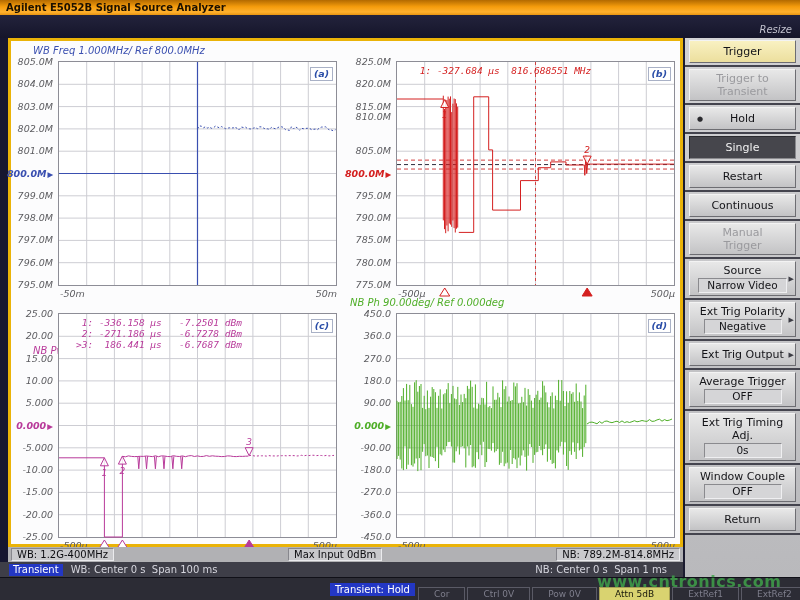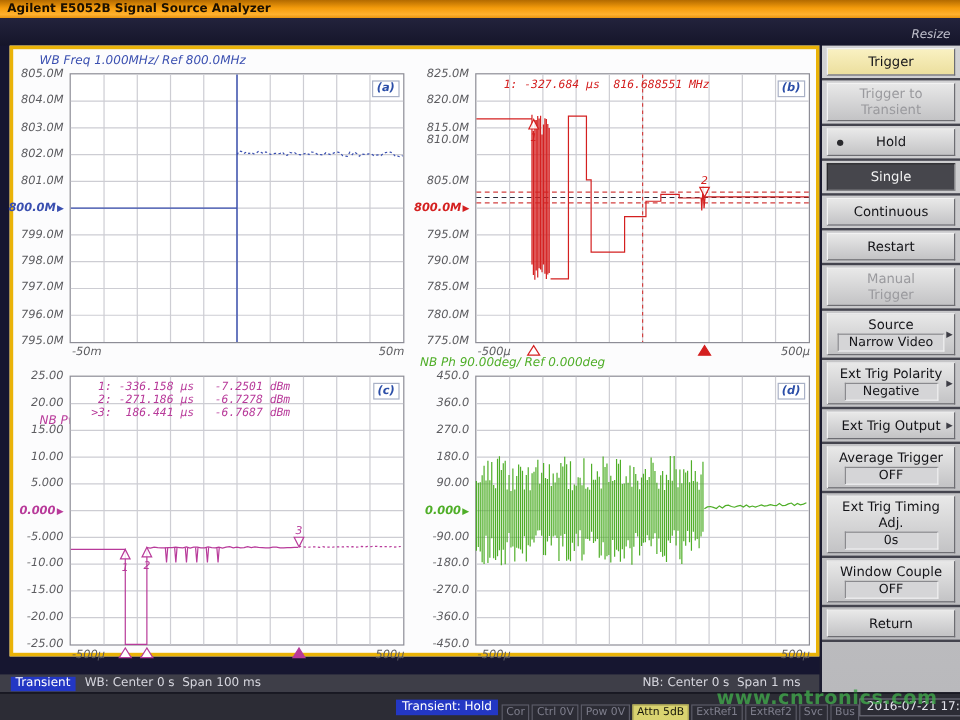--- a/index.html
+++ b/index.html
@@ -47,21 +47,21 @@
     background:#3e3e48; display:flex; align-items:center; }
   .badge { margin-left:9px; background:#2337c4; color:#fff; font-size:10px;
     padding:0 4px; line-height:12px; }
   .sptext { color:#d6d6de; font-size:10px; margin-left:8px; white-space:pre; }
   .sptext.nb { margin-left:auto; margin-right:16px; }
   .statusbar { position:absolute; left:0; top:577px; width:800px; height:23px;
     background:#2c2c35; border-top:1px solid #101018; display:flex; align-items:center;
     padding-left:330px; }
   .mode { background:#2337c4; color:#fff; font-size:10px; padding:1px 5px; white-space:nowrap; }
   .sbitems { display:flex; align-items:center; gap:2px; margin-left:3px; }
-  .sbitem { border:1px solid #5a5a66; color:#7e7e8c; font-size:9px; padding:1px 3px;
+  .sbitem { border:1px solid #5a5a66; color:#7e7e8c; font-size:9px; padding:1px 15px;
     white-space:nowrap;margin-top:10px; }
   .sbitem.on { background:#d9d370; color:#17170a; border-color:#a8a254; }
   .datebox { margin-left:auto; margin-right:3px; border:1px solid #70707c;
     color:#e2e2ea; font-size:10px; padding:1px 5px; white-space:nowrap; }
 
   
   .softkeys { position:absolute; left:683px; top:38px; width:117px; height:539px;
     background:linear-gradient(to bottom,#d2d2d4,#b9b9bc); border-left:2px solid #1c1c30; }
   .skwrap { border-bottom:2px solid #44444e; padding:2px 4px; }
   .skbtn { position:relative; min-height:23px; display:flex; flex-direction:column;
@@ -279,20 +279,25 @@
         <div class="ytick" style="top: 146.8px;"><span>-90.00</span></div>
         <div class="ytick" style="top: 169.1px;"><span>-180.0</span></div>
         <div class="ytick" style="top: 191.4px;"><span>-270.0</span></div>
         <div class="ytick" style="top: 213.7px;"><span>-360.0</span></div>
         <div class="ytick" style="top: 236px;"><span>-450.0</span></div>
         <div class="xlab l">-500µ</div>
         <div class="xlab r">500µ</div>
       </div>
   </div>
 
+  <div class="freqbar">
+    <span class="fbox">WB: 1.2G-400MHz</span>
+    <span class="fbox">Max Input 0dBm</span>
+    <span class="fbox">NB: 789.2M-814.8MHz</span>
+  </div>
 
   <div class="spanbar">
     <span class="badge">Transient</span>
     <span class="sptext">WB: Center 0 s  Span 100 ms</span>
     <span class="sptext nb">NB: Center 0 s  Span 1 ms</span>
   </div>
 
   <div class="softkeys">
     <div class="skwrap">
       <div class="skbtn menu">Trigger</div>
@@ -310,26 +315,26 @@
             <span class="skbullet">●</span>
           </div>
         </div>
         <div class="skwrap">
           <div class="skbtn active">
             <div>Single</div>
           </div>
         </div>
         <div class="skwrap">
           <div class="skbtn">
+            <div>Restart</div>
+          </div>
+        </div>
+        <div class="skwrap">
+          <div class="skbtn">
             <div>Continuous</div>
-          </div>
-        </div>
-        <div class="skwrap">
-          <div class="skbtn">
-            <div>Restart</div>
           </div>
         </div>
         <div class="skwrap">
           <div class="skbtn disabled">
             <div>Manual</div>
             <div>Trigger</div>
           </div>
         </div>
         <div class="skwrap">
           <div class="skbtn">

